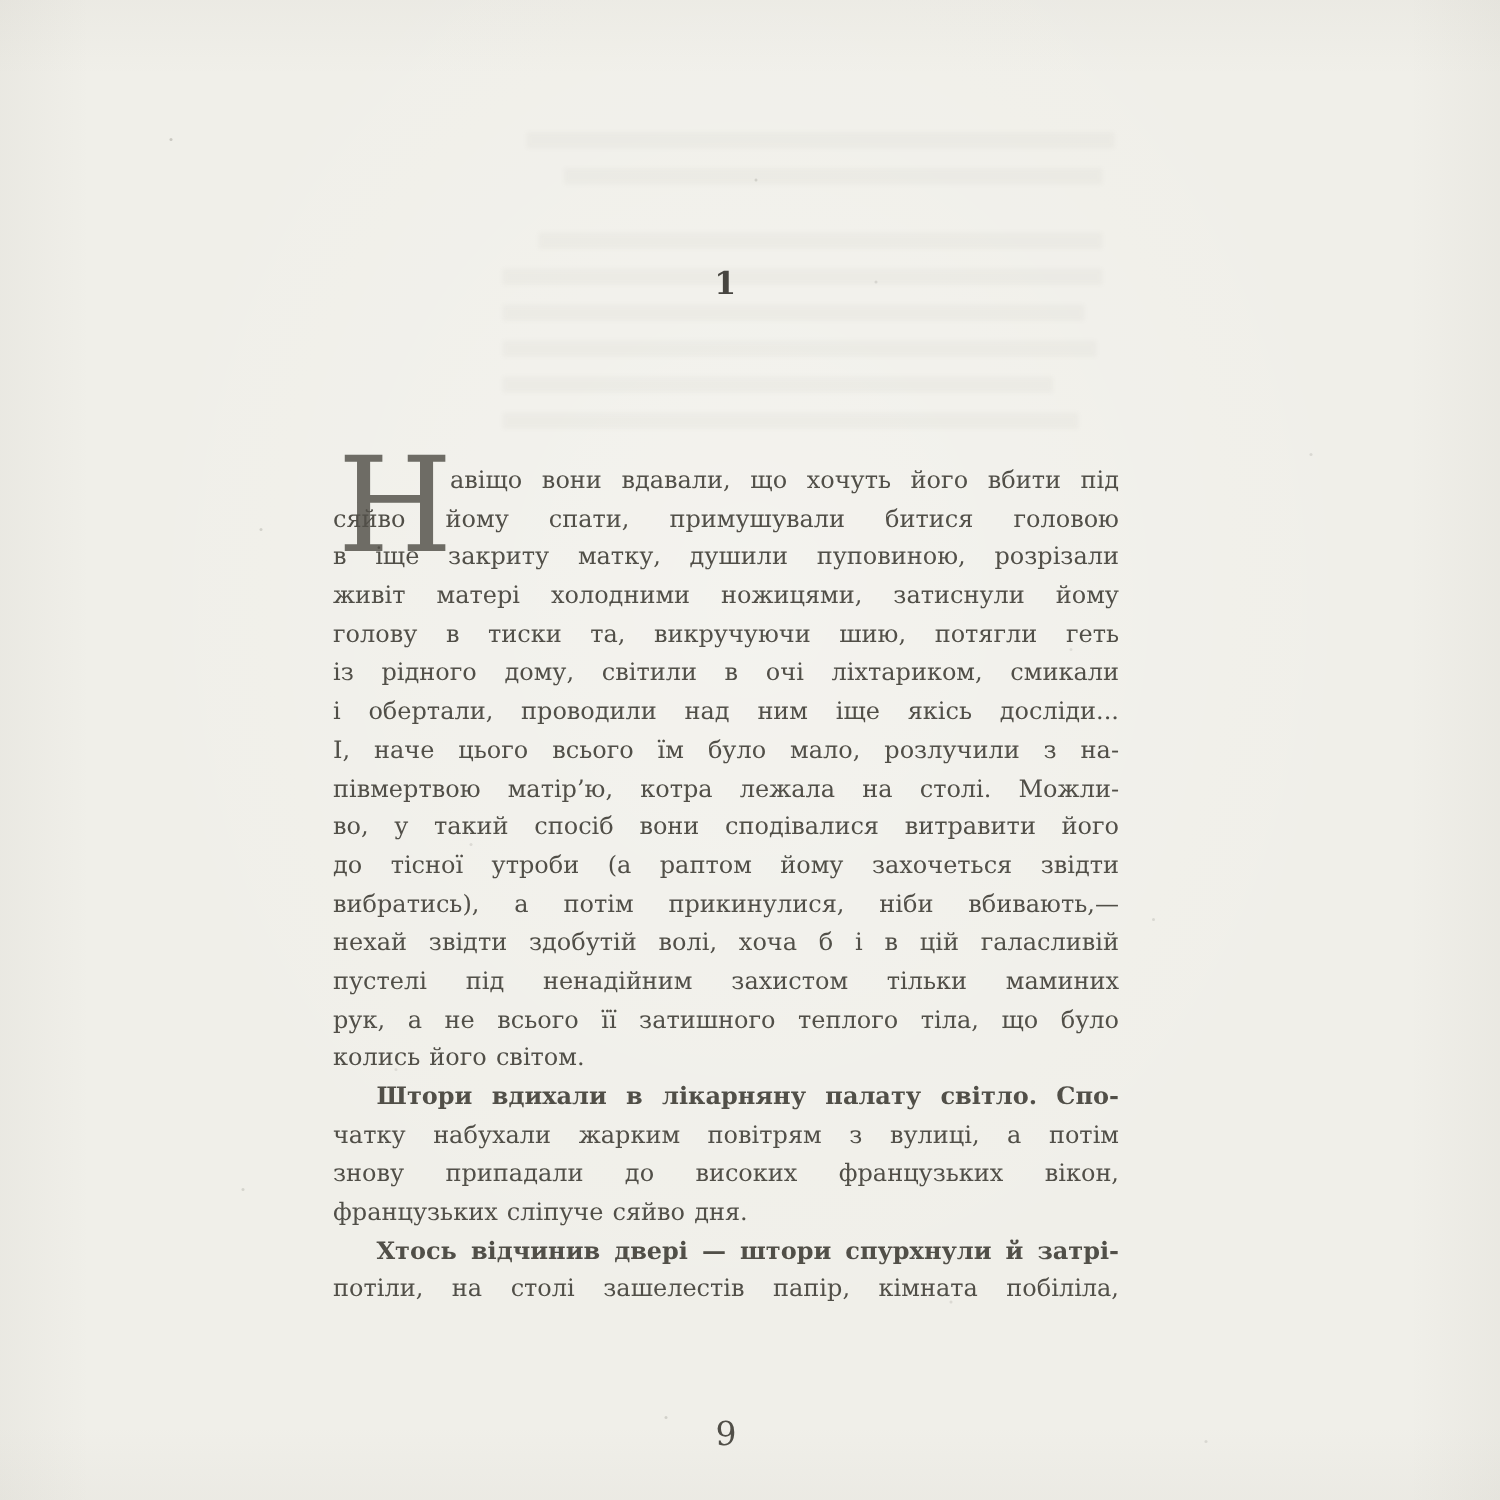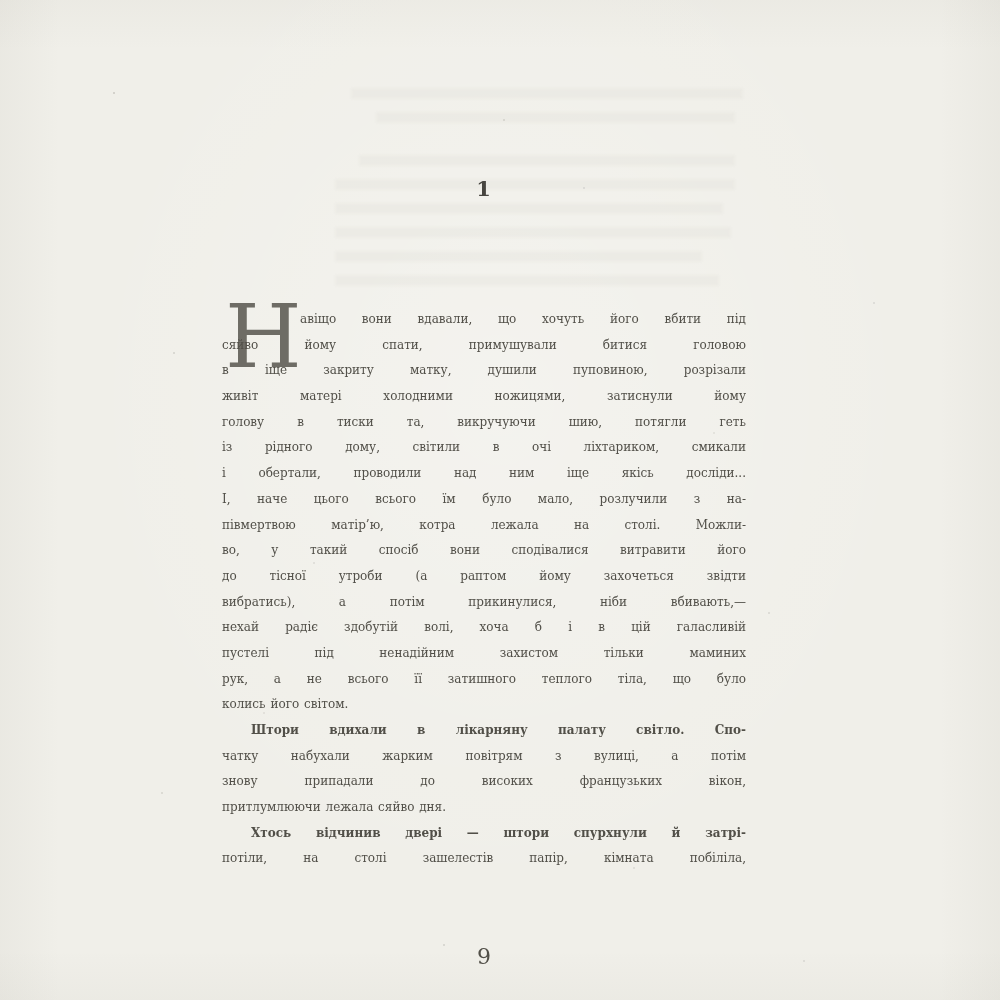--- a/index.html
+++ b/index.html
@@ -90,21 +90,21 @@
     color: #6e6c65;
     font-weight: normal;
   }
 
   .body-text {
     position: absolute;
     left: 222px;
     top: 307px;
     width: 524px;
     color: #514f48;
-    font-size: 12px;
+    font-size: 16px;
   }
   .text-line {
     height: 25.7px;
     line-height: 25.7px;
     text-align: justify;
     text-align-last: justify;
     word-spacing: 1px;
     white-space: normal;
   }
   .text-line.beside-cap {
@@ -156,25 +156,25 @@
     <div class="text-line">в іще закриту матку, душили пуповиною, розрізали</div>
     <div class="text-line">живіт матері холодними ножицями, затиснули йому</div>
     <div class="text-line">голову в тиски та, викручуючи шию, потягли геть</div>
     <div class="text-line">із рідного дому, світили в очі ліхтариком, смикали</div>
     <div class="text-line">і обертали, проводили над ним іще якісь досліди...</div>
     <div class="text-line">І, наче цього всього їм було мало, розлучили з на-</div>
     <div class="text-line">півмертвою матір’ю, котра лежала на столі. Можли-</div>
     <div class="text-line">во, у такий спосіб вони сподівалися витравити його</div>
     <div class="text-line">до тісної утроби (а раптом йому захочеться звідти</div>
     <div class="text-line">вибратись), а потім прикинулися, ніби вбивають,—</div>
-    <div class="text-line">нехай радіє здобутій волі, хоча б і в цій галасливій</div>
+    <div class="text-line">нехай звідти здобутій волі, хоча б і в цій галасливій</div>
     <div class="text-line">пустелі під ненадійним захистом тільки маминих</div>
     <div class="text-line">рук, а не всього її затишного теплого тіла, що було</div>
     <div class="text-line para-end">колись його світом.</div>
     <div class="text-line para-indent">Штори вдихали в лікарняну палату світло. Спо-</div>
     <div class="text-line">чатку набухали жарким повітрям з вулиці, а потім</div>
     <div class="text-line">знову припадали до високих французьких вікон,</div>
-    <div class="text-line para-end">притлумлюючи лежала сяйво дня.</div>
+    <div class="text-line para-end">французьких сліпуче сяйво дня.</div>
     <div class="text-line para-indent">Хтось відчинив двері — штори спурхнули й затрі-</div>
     <div class="text-line">потіли, на столі зашелестів папір, кімната побіліла,</div>
   </div>
 
 <div class="page-number">9</div>
 
 </body></html>

